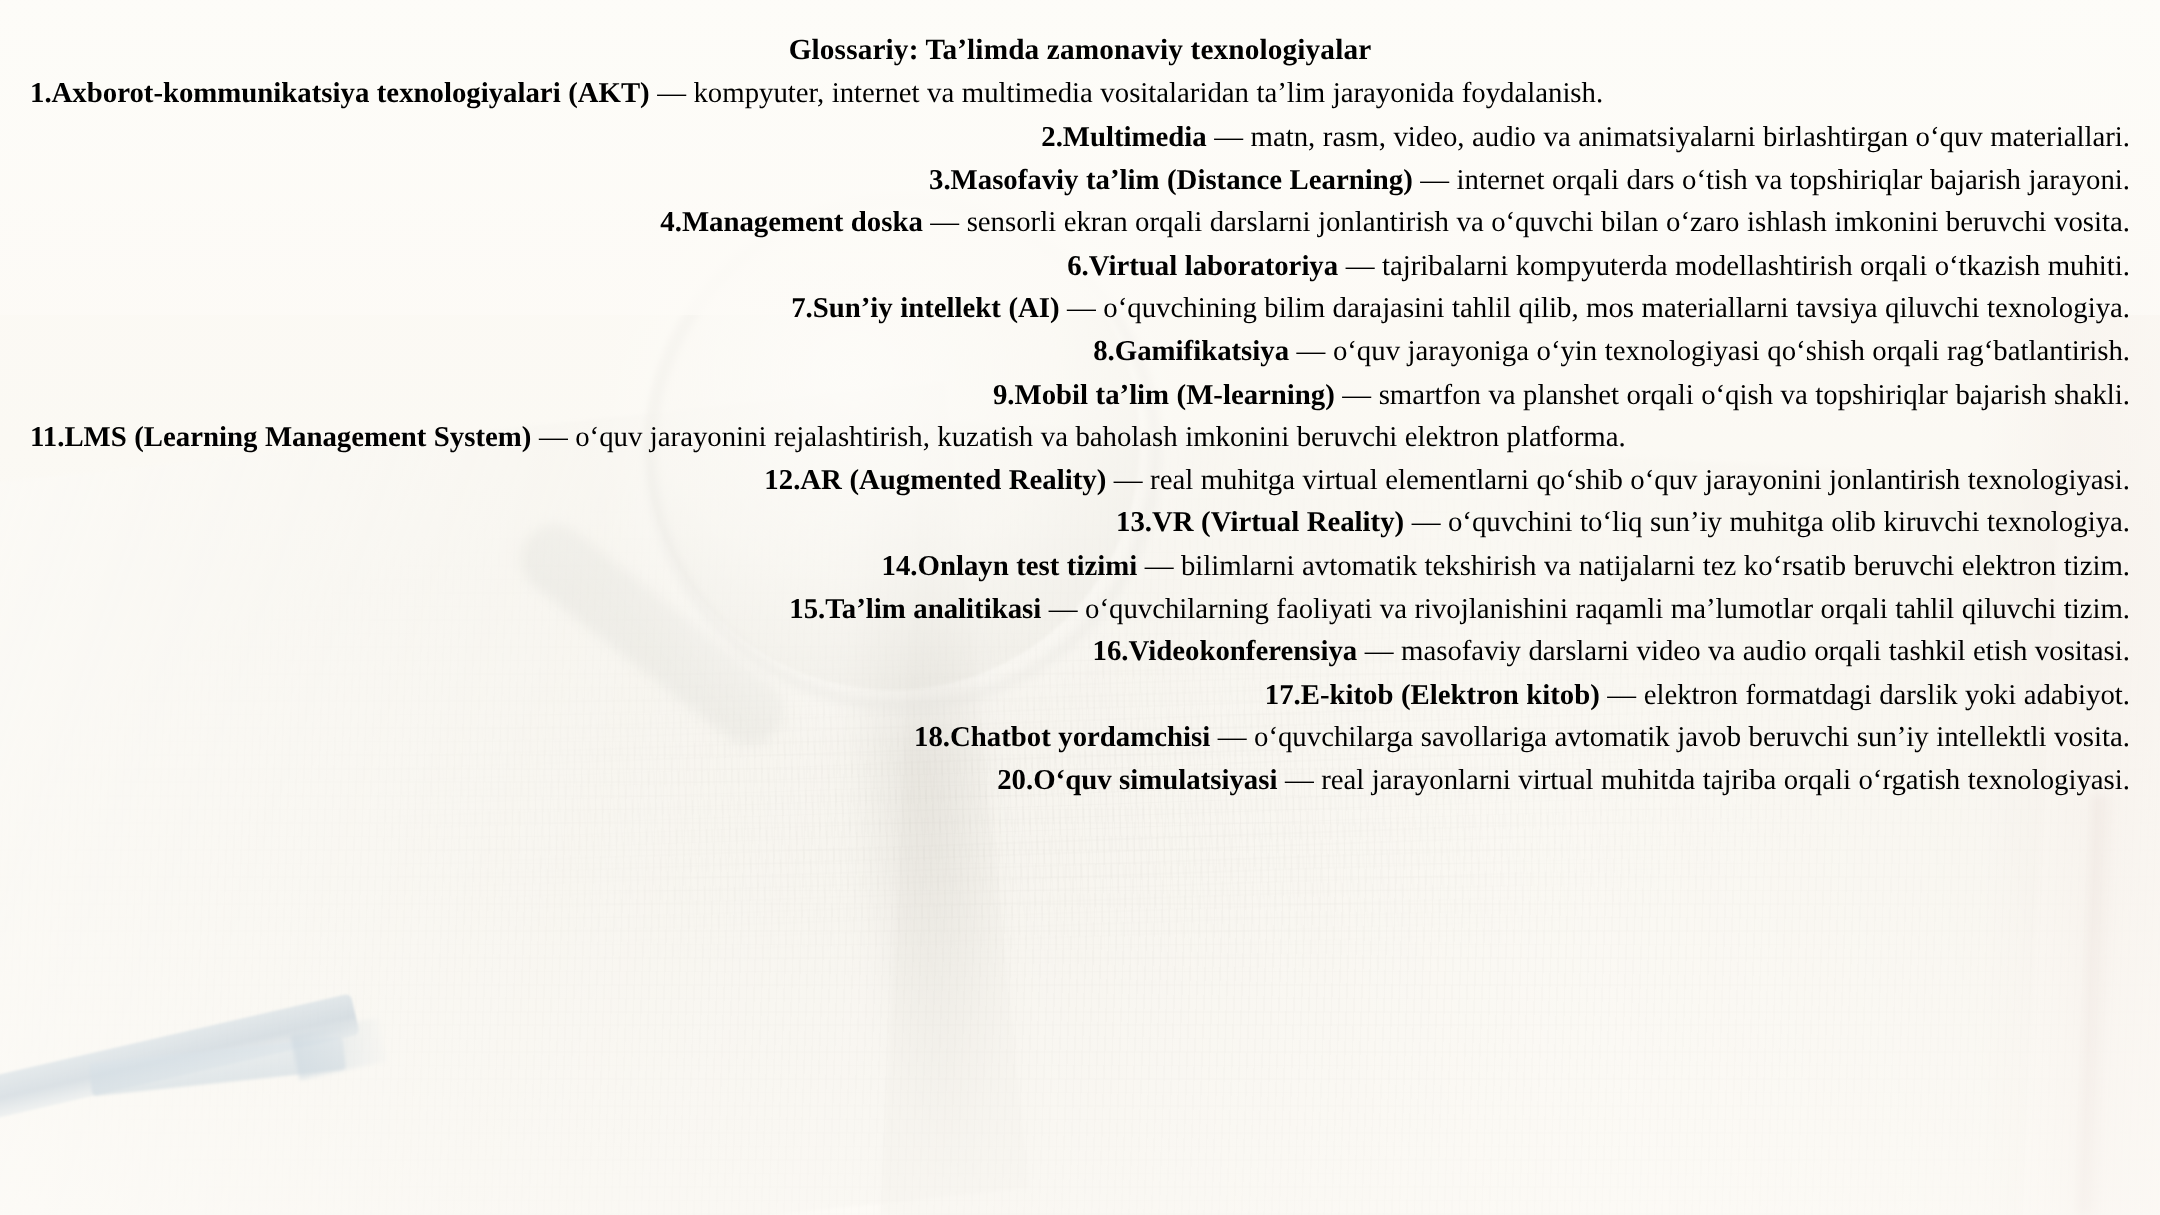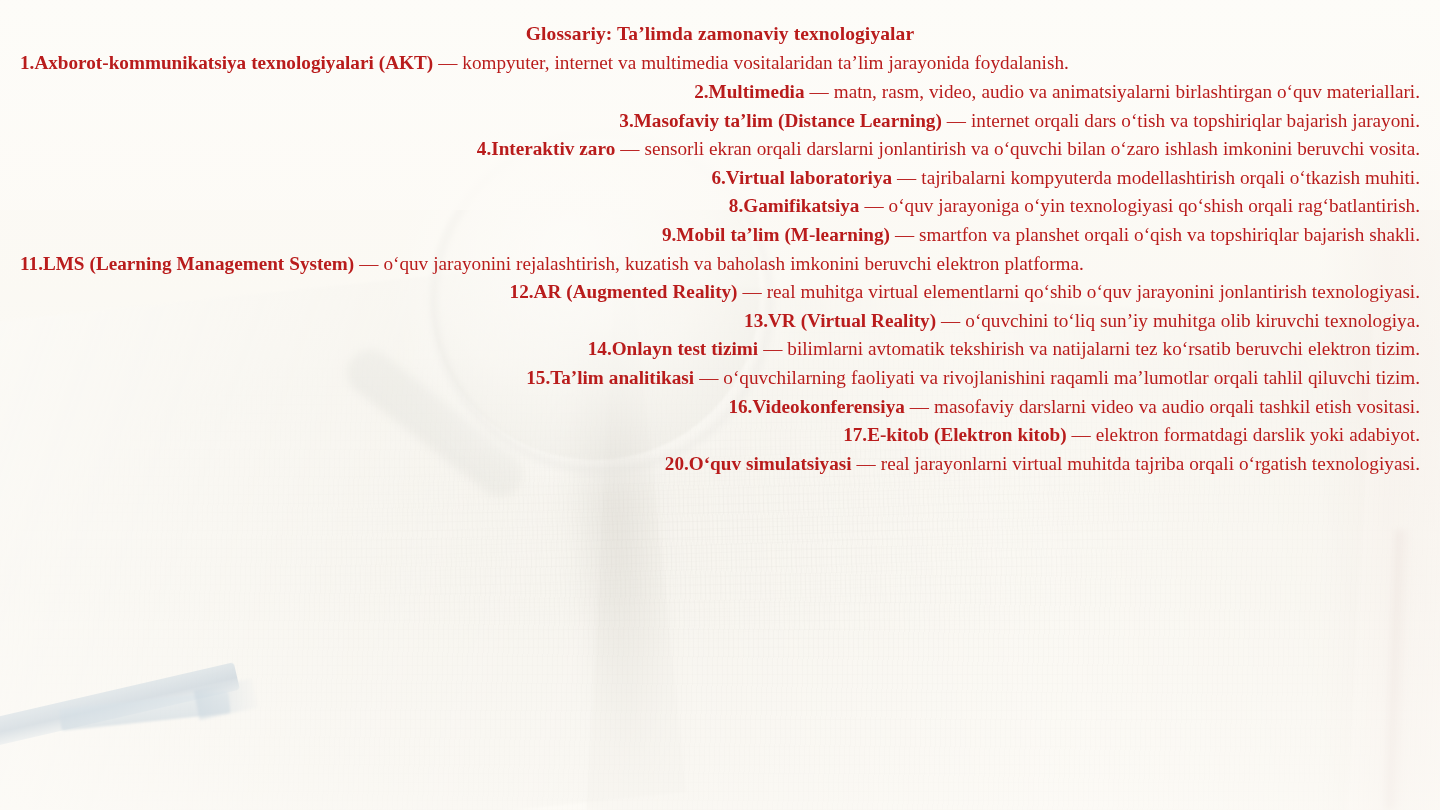--- a/index.html
+++ b/index.html
@@ -115,21 +115,21 @@
   }
   .veil-top{
     position:absolute;left:0;top:0;width:1440px;height:210px;
     background:linear-gradient(180deg, rgba(253,252,248,.97), rgba(253,251,247,.70));
   }
 
   
   #content{
     position:relative;z-index:5;
     padding:22px 20px 0 20px;
-    color:#b91c1c;
+    color:#000000;
   }
   #title{
     text-align:center;
     font-weight:bold;
     font-size:19.5px;
     line-height:1.25;
     letter-spacing:.1px;
     margin-bottom:3px;
   }
   .entry{
@@ -173,28 +173,30 @@
   </div>
 
   <div id="content">
 
     <div id="title">Glossariy: Ta’limda zamonaviy texnologiyalar</div>
 
     <div id="entry-list">
         <p class="entry wrap"><span class="term">1.</span><span class="term">Axborot-kommunikatsiya texnologiyalari (AKT)</span> <span class="dash">—</span> <span class="def">kompyuter, internet va multimedia vositalaridan ta’lim jarayonida foydalanish.</span></p>
         <p class="entry nowrap"><span class="term">2.</span><span class="term">Multimedia</span> <span class="dash">—</span> <span class="def">matn, rasm, video, audio va animatsiyalarni birlashtirgan o‘quv materiallari.</span></p>
         <p class="entry nowrap"><span class="term">3.</span><span class="term">Masofaviy ta’lim (Distance Learning)</span> <span class="dash">—</span> <span class="def">internet orqali dars o‘tish va topshiriqlar bajarish jarayoni.</span></p>
-        <p class="entry nowrap"><span class="term">4.</span><span class="term">Interaktiv zaro</span> <span class="dash">—</span> <span class="def">sensorli ekran orqali darslarni jonlantirish va o‘quvchi bilan o‘zaro ishlash imkonini beruvchi vosita.</span></p>
+        <p class="entry nowrap"><span class="term">4.</span><span class="term">Management doska</span> <span class="dash">—</span> <span class="def">sensorli ekran orqali darslarni jonlantirish va o‘quvchi bilan o‘zaro ishlash imkonini beruvchi vosita.</span></p>
         <p class="entry nowrap"><span class="term">6.</span><span class="term">Virtual laboratoriya</span> <span class="dash">—</span> <span class="def">tajribalarni kompyuterda modellashtirish orqali o‘tkazish muhiti.</span></p>
+        <p class="entry nowrap"><span class="term">7.</span><span class="term">Sun’iy intellekt (AI)</span> <span class="dash">—</span> <span class="def">o‘quvchining bilim darajasini tahlil qilib, mos materiallarni tavsiya qiluvchi texnologiya.</span></p>
         <p class="entry nowrap"><span class="term">8.</span><span class="term">Gamifikatsiya</span> <span class="dash">—</span> <span class="def">o‘quv jarayoniga o‘yin texnologiyasi qo‘shish orqali rag‘batlantirish.</span></p>
         <p class="entry nowrap"><span class="term">9.</span><span class="term">Mobil ta’lim (M-learning)</span> <span class="dash">—</span> <span class="def">smartfon va planshet orqali o‘qish va topshiriqlar bajarish shakli.</span></p>
         <p class="entry wrap"><span class="term">11.</span><span class="term">LMS (Learning Management System)</span> <span class="dash">—</span> <span class="def">o‘quv jarayonini rejalashtirish, kuzatish va baholash imkonini beruvchi elektron platforma.</span></p>
         <p class="entry nowrap"><span class="term">12.</span><span class="term">AR (Augmented Reality)</span> <span class="dash">—</span> <span class="def">real muhitga virtual elementlarni qo‘shib o‘quv jarayonini jonlantirish texnologiyasi.</span></p>
         <p class="entry nowrap"><span class="term">13.</span><span class="term">VR (Virtual Reality)</span> <span class="dash">—</span> <span class="def">o‘quvchini to‘liq sun’iy muhitga olib kiruvchi texnologiya.</span></p>
         <p class="entry nowrap"><span class="term">14.</span><span class="term">Onlayn test tizimi</span> <span class="dash">—</span> <span class="def">bilimlarni avtomatik tekshirish va natijalarni tez ko‘rsatib beruvchi elektron tizim.</span></p>
         <p class="entry nowrap"><span class="term">15.</span><span class="term">Ta’lim analitikasi</span> <span class="dash">—</span> <span class="def">o‘quvchilarning faoliyati va rivojlanishini raqamli ma’lumotlar orqali tahlil qiluvchi tizim.</span></p>
         <p class="entry nowrap"><span class="term">16.</span><span class="term">Videokonferensiya</span> <span class="dash">—</span> <span class="def">masofaviy darslarni video va audio orqali tashkil etish vositasi.</span></p>
         <p class="entry nowrap"><span class="term">17.</span><span class="term">E-kitob (Elektron kitob)</span> <span class="dash">—</span> <span class="def">elektron formatdagi darslik yoki adabiyot.</span></p>
+        <p class="entry nowrap"><span class="term">18.</span><span class="term">Chatbot yordamchisi</span> <span class="dash">—</span> <span class="def">o‘quvchilarga savollariga avtomatik javob beruvchi sun’iy intellektli vosita.</span></p>
         <p class="entry nowrap"><span class="term">20.</span><span class="term">O‘quv simulatsiyasi</span> <span class="dash">—</span> <span class="def">real jarayonlarni virtual muhitda tajriba orqali o‘rgatish texnologiyasi.</span></p>
       </div>
 
   </div>
 </div>
 
 </body></html>

